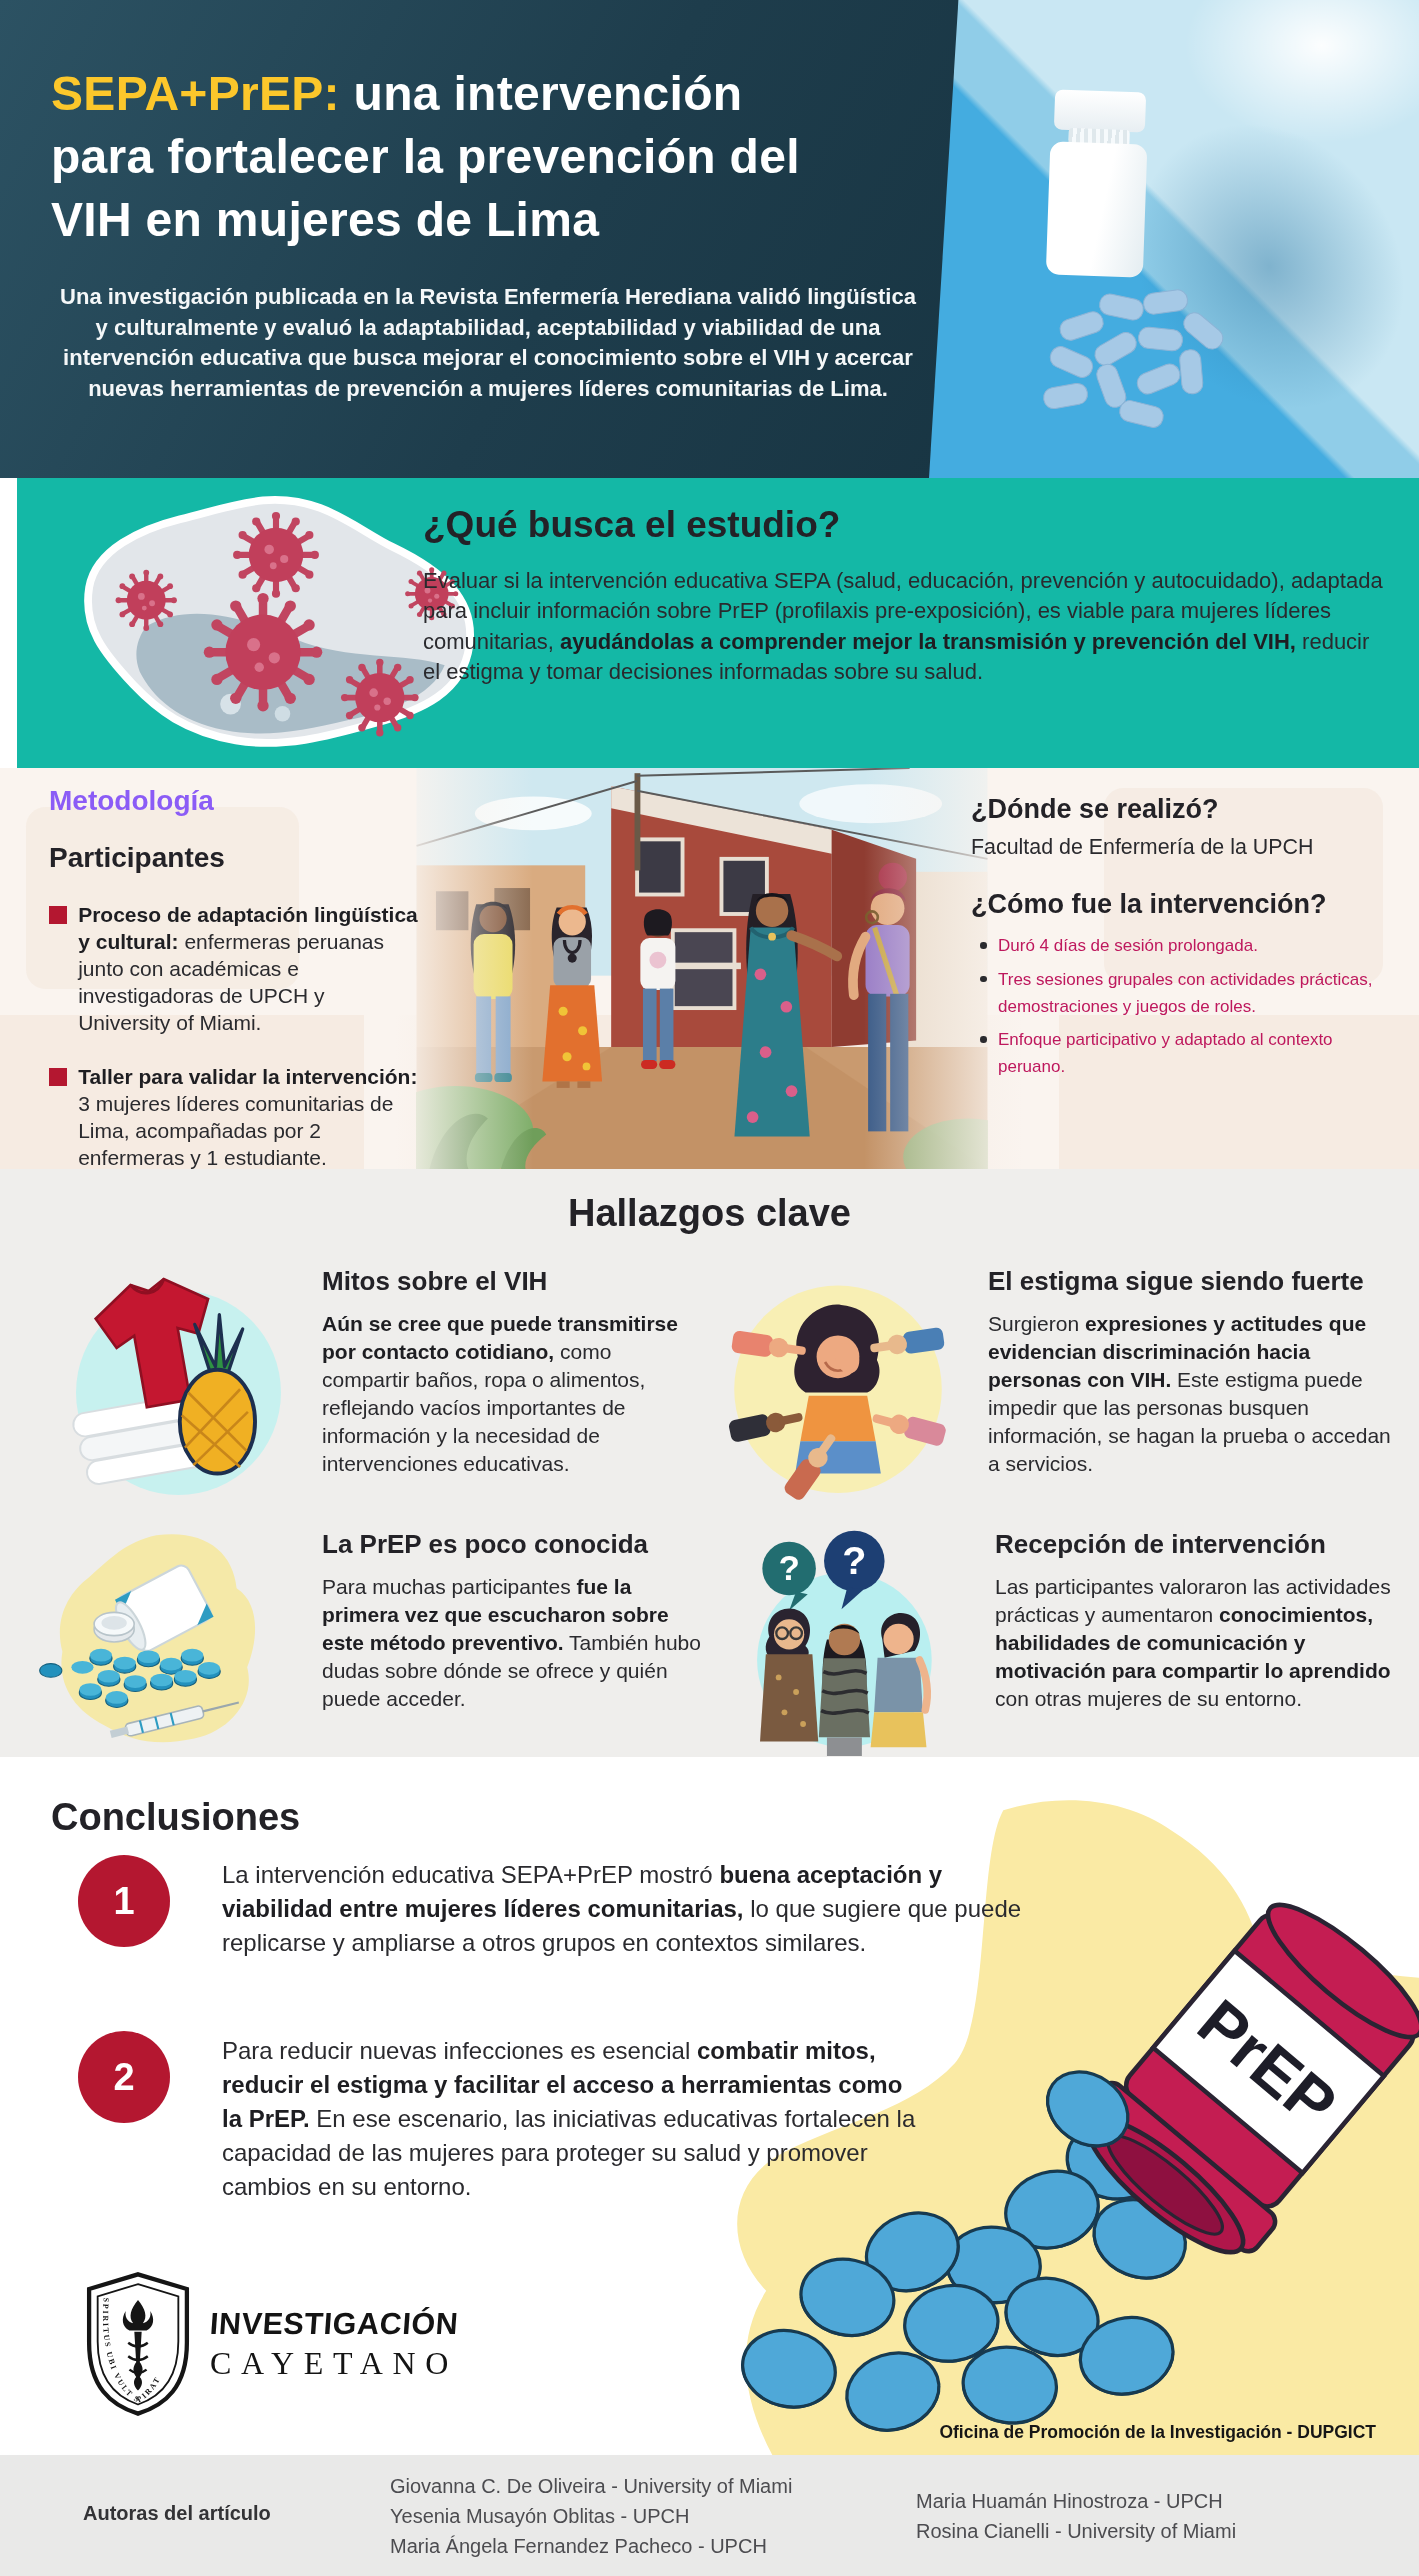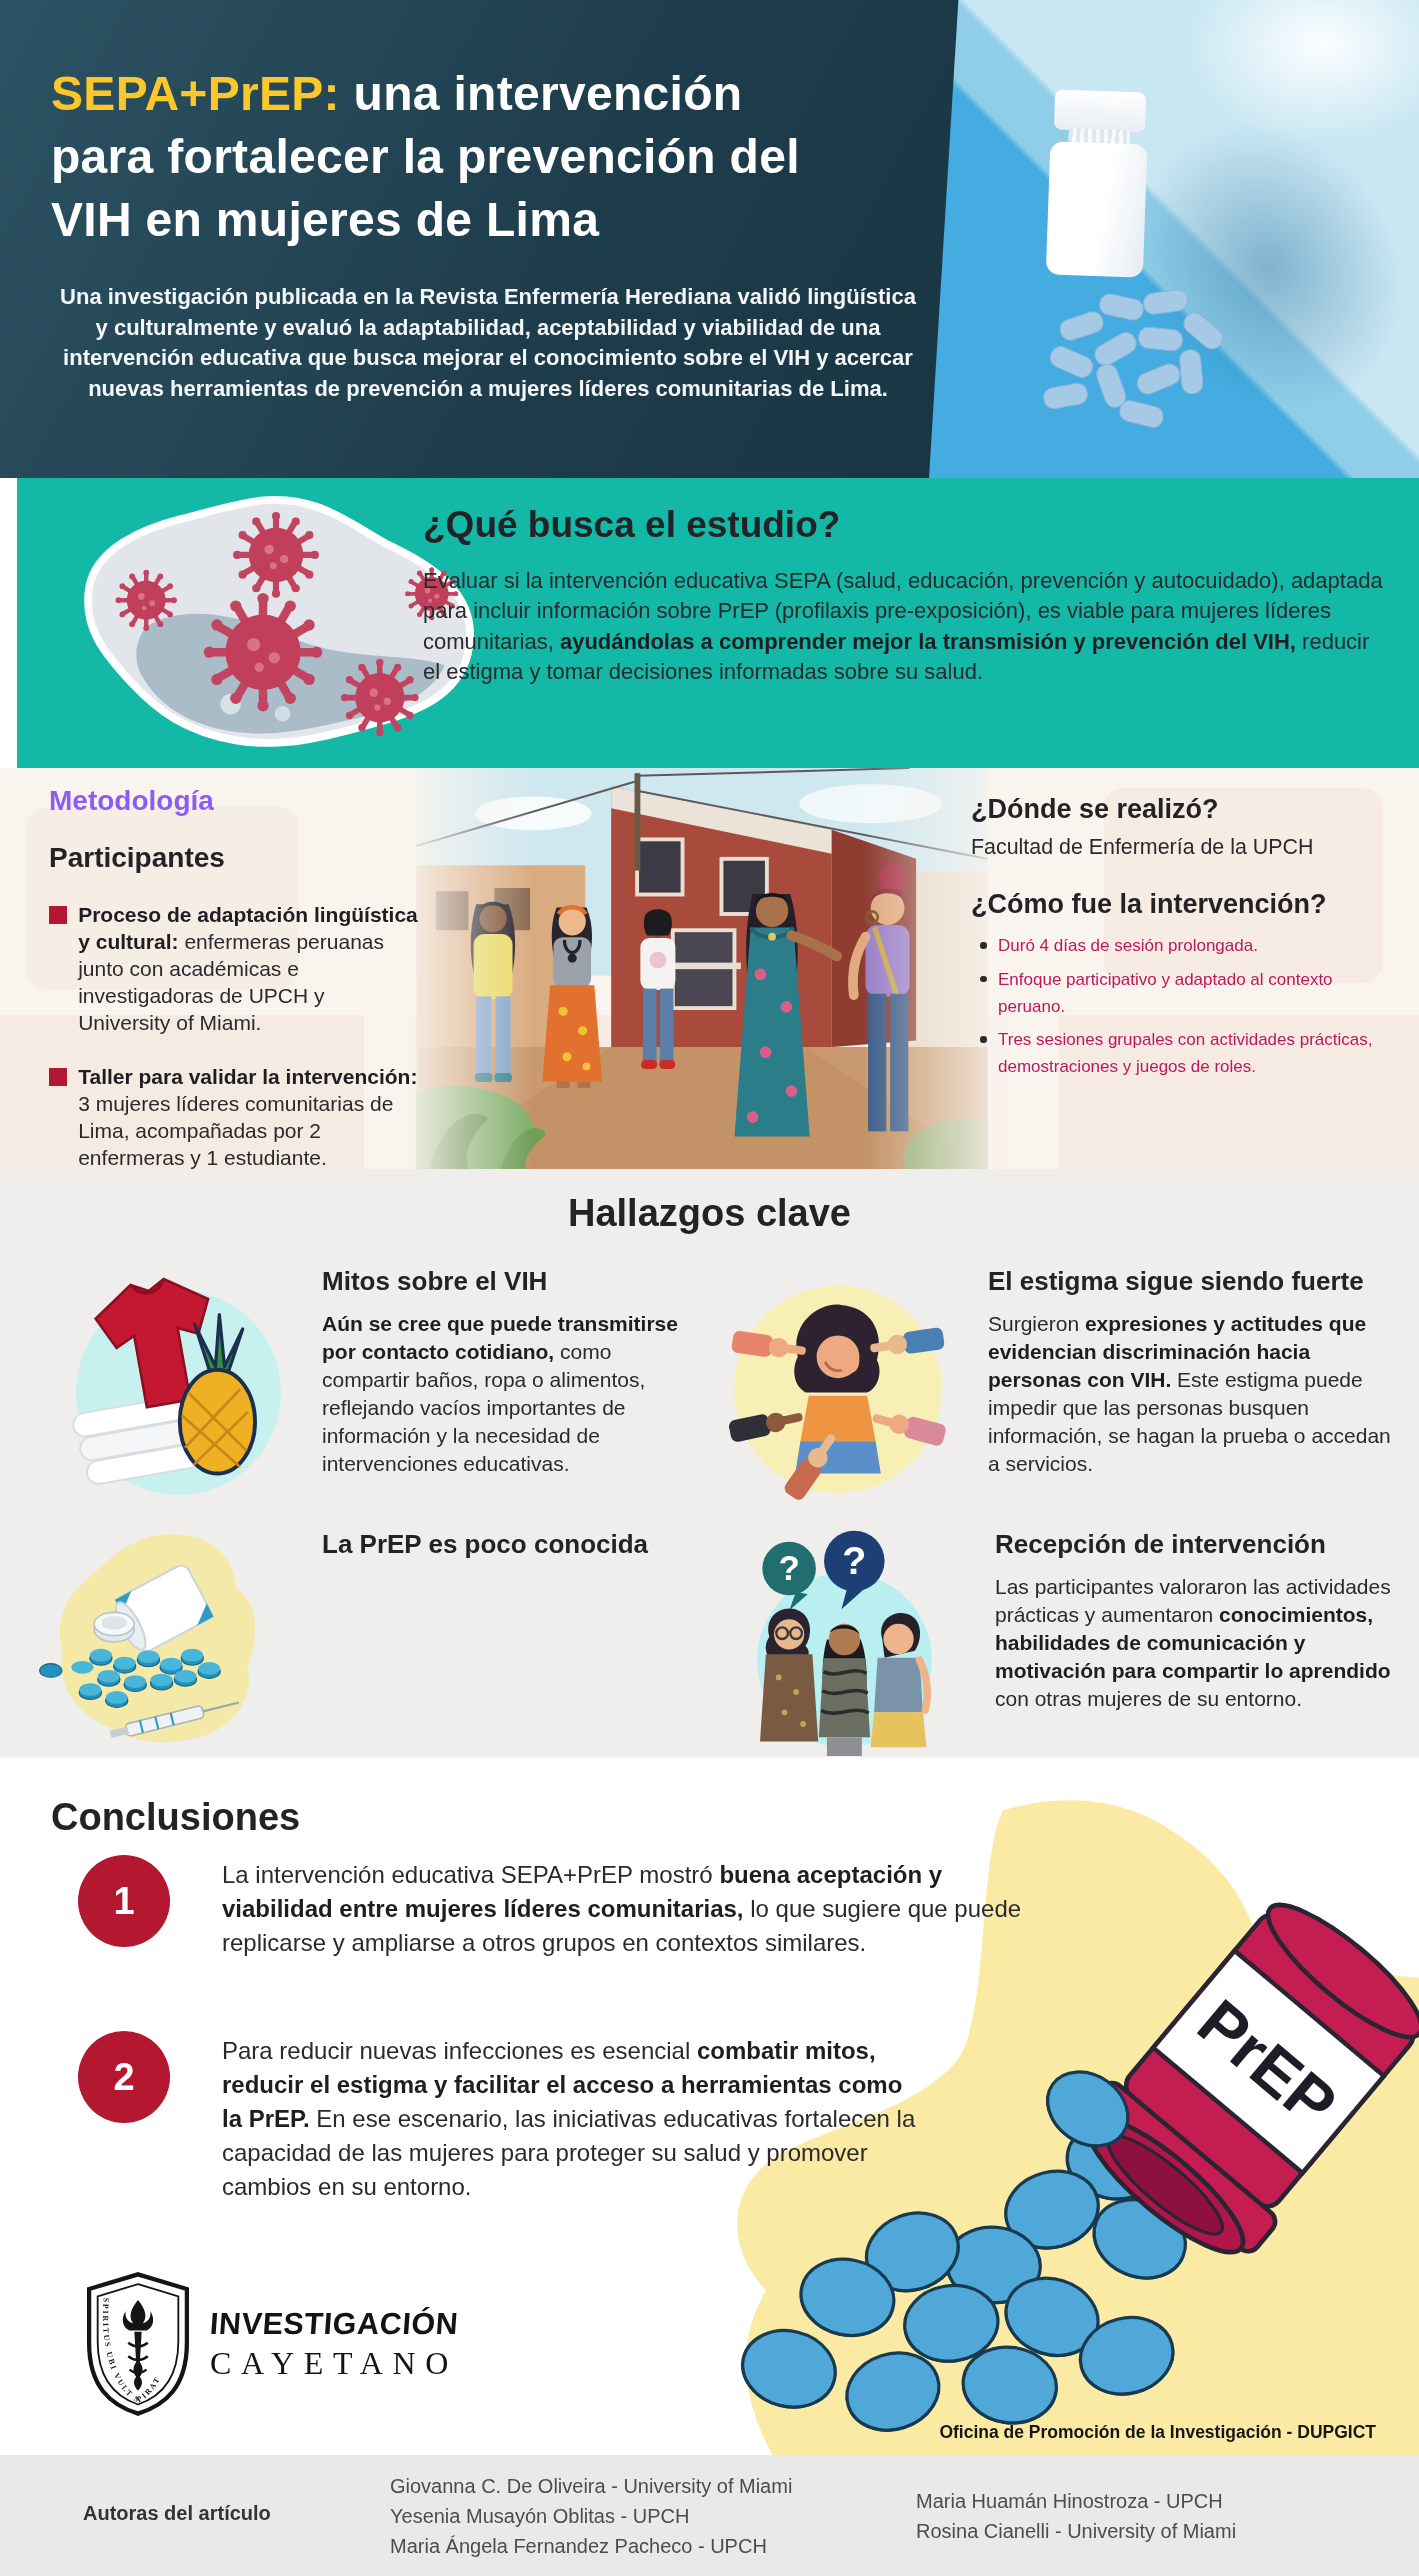--- a/index.html
+++ b/index.html
@@ -293,22 +293,22 @@
         <span class="sq"></span>
         <div><b>Taller para validar la intervención:</b><span> 3 mujeres líderes comunitarias de Lima, acompañadas por 2 enfermeras y 1 estudiante.</span></div>
       </div>
     </div>
     <div class="m-right">
       <h3>¿Dónde se realizó?</h3>
       <div class="plain">Facultad de Enfermería de la UPCH</div>
       <h3 style="margin-top:29px;">¿Cómo fue la intervención?</h3>
       <ul>
         <li>Duró 4 días de sesión prolongada.</li>
+        <li>Tres sesiones grupales con actividades prácticas, demostraciones y juegos de roles.</li>
         <li>Enfoque participativo y adaptado al contexto peruano.</li>
-        <li>Tres sesiones grupales con actividades prácticas, demostraciones y juegos de roles.</li>
       </ul>
     </div>
   </div>
 
   <div class="findings">
     <div class="h2">Hallazgos clave</div>
 
     <div class="fitem" style="left:718px;top:97px;width:676px;">
       <svg class="icon" width="240" height="240" viewBox="0 0 370 370">
         <circle cx="185" cy="190" r="160" fill="#f8efb4"></circle>
@@ -428,20 +428,21 @@
           <rect x="-90" y="-12" width="150" height="24" rx="8" fill="#eef2f4" stroke="#a8b4ba" stroke-width="3"></rect>
           <rect x="-120" y="-7" width="34" height="14" fill="#c3ced4"></rect>
           <line x1="60" y1="0" x2="130" y2="0" stroke="#9aa7ad" stroke-width="4"></line>
           <line x1="-60" y1="-12" x2="-60" y2="12" stroke="#2e9cc2" stroke-width="4"></line>
           <line x1="-30" y1="-12" x2="-30" y2="12" stroke="#2e9cc2" stroke-width="4"></line>
           <line x1="0" y1="-12" x2="0" y2="12" stroke="#2e9cc2" stroke-width="4"></line>
         </g>
       </svg>
       <div class="ftext" style="width:390px;">
         <h3>La PrEP es poco conocida</h3>
+        <p><span>Para muchas participantes </span><b>fue la primera vez que escucharon sobre este método preventivo.</b><span> También hubo dudas sobre dónde se ofrece y quién puede acceder.</span></p>
       </div>
     </div>
 
     <div class="fitem" style="left:718px;top:360px;width:676px;">
       <svg class="icon" width="247" height="227" viewBox="0 0 380 390">
         <circle cx="195" cy="225" r="150" fill="#b9eff0"></circle>
         <g>
           <circle cx="100" cy="68" r="46" fill="#226d70"></circle>
           <polygon points="112,108 100,140 132,112" fill="#226d70"></polygon>
           <text x="100" y="88" text-anchor="middle" font-size="60" font-weight="bold" fill="#ffffff" font-family="Liberation Sans, sans-serif">?</text>

